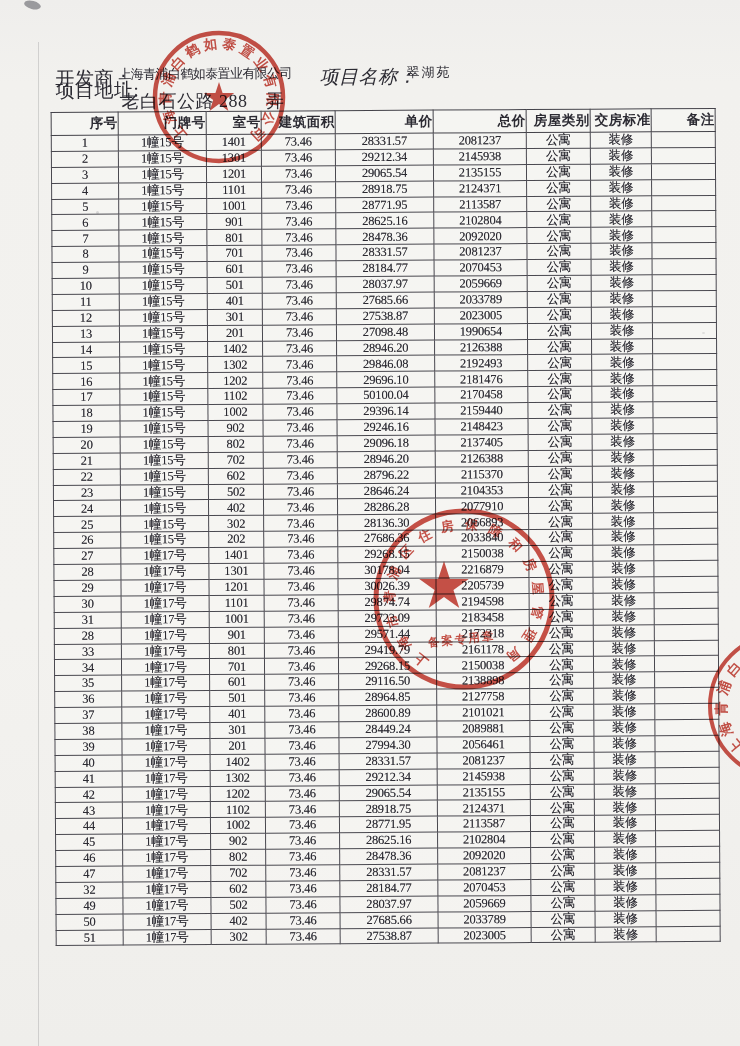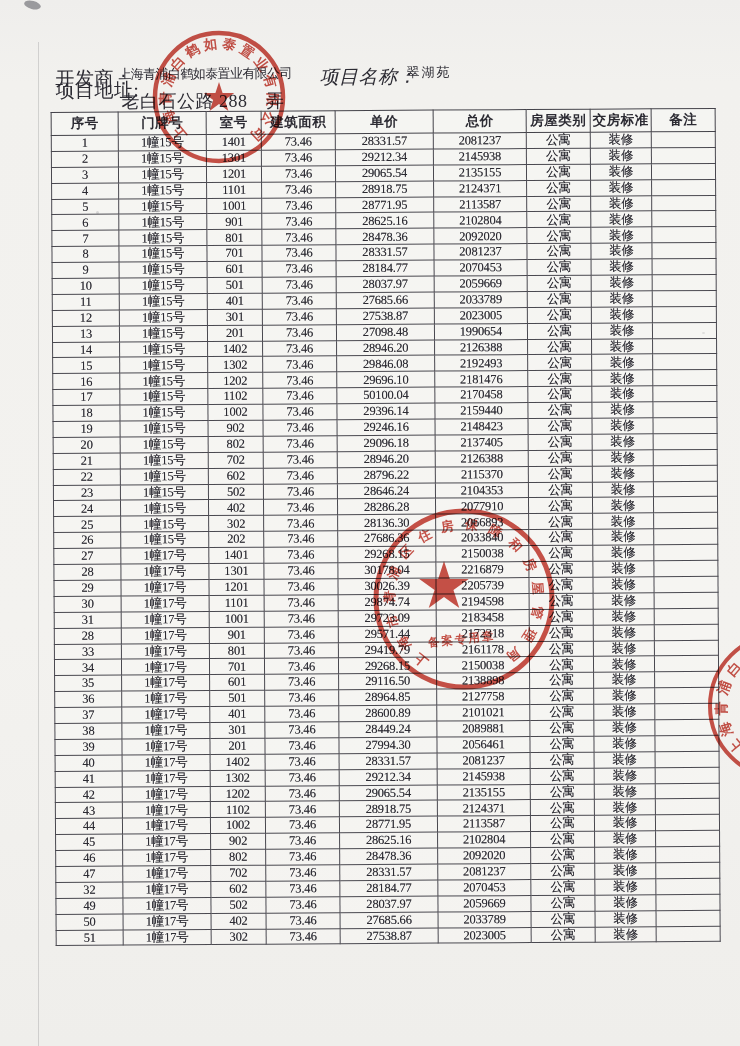--- a/index.html
+++ b/index.html
@@ -27,21 +27,21 @@
   #addr-label{left:58px;top:76px;}
   #addr-value{left:124px;top:88px;font-size:18px;letter-spacing:.5px;text-align:center;}
 
   table.price{
     position:absolute;left:53px;top:110px;width:664px;
     border-collapse:collapse;table-layout:fixed;
     background:rgba(252,251,249,.35);
   }
   table.price th{
     height:22px;padding:0;border:1.8px solid #44434a;
-    font-size:13.5px;font-weight:700;text-align:center;letter-spacing:.5px;
+    font-size:13.5px;font-weight:700;text-align:right;letter-spacing:.5px;
   }
   table.price td{
     height:14.9px;padding:0;border:1.5px solid #4a4950;
     font-size:12.5px;line-height:1;text-align:center;
     font-weight:500;letter-spacing:-0.2px;
     text-shadow:0 0 .4px rgba(44,43,51,.55);
     overflow:hidden;white-space:nowrap;
   }
   .stamp{position:absolute;mix-blend-mode:multiply;opacity:.85;}
   .stamp text{font-family:"Liberation Serif","DejaVu Serif",serif;font-weight:700;}

